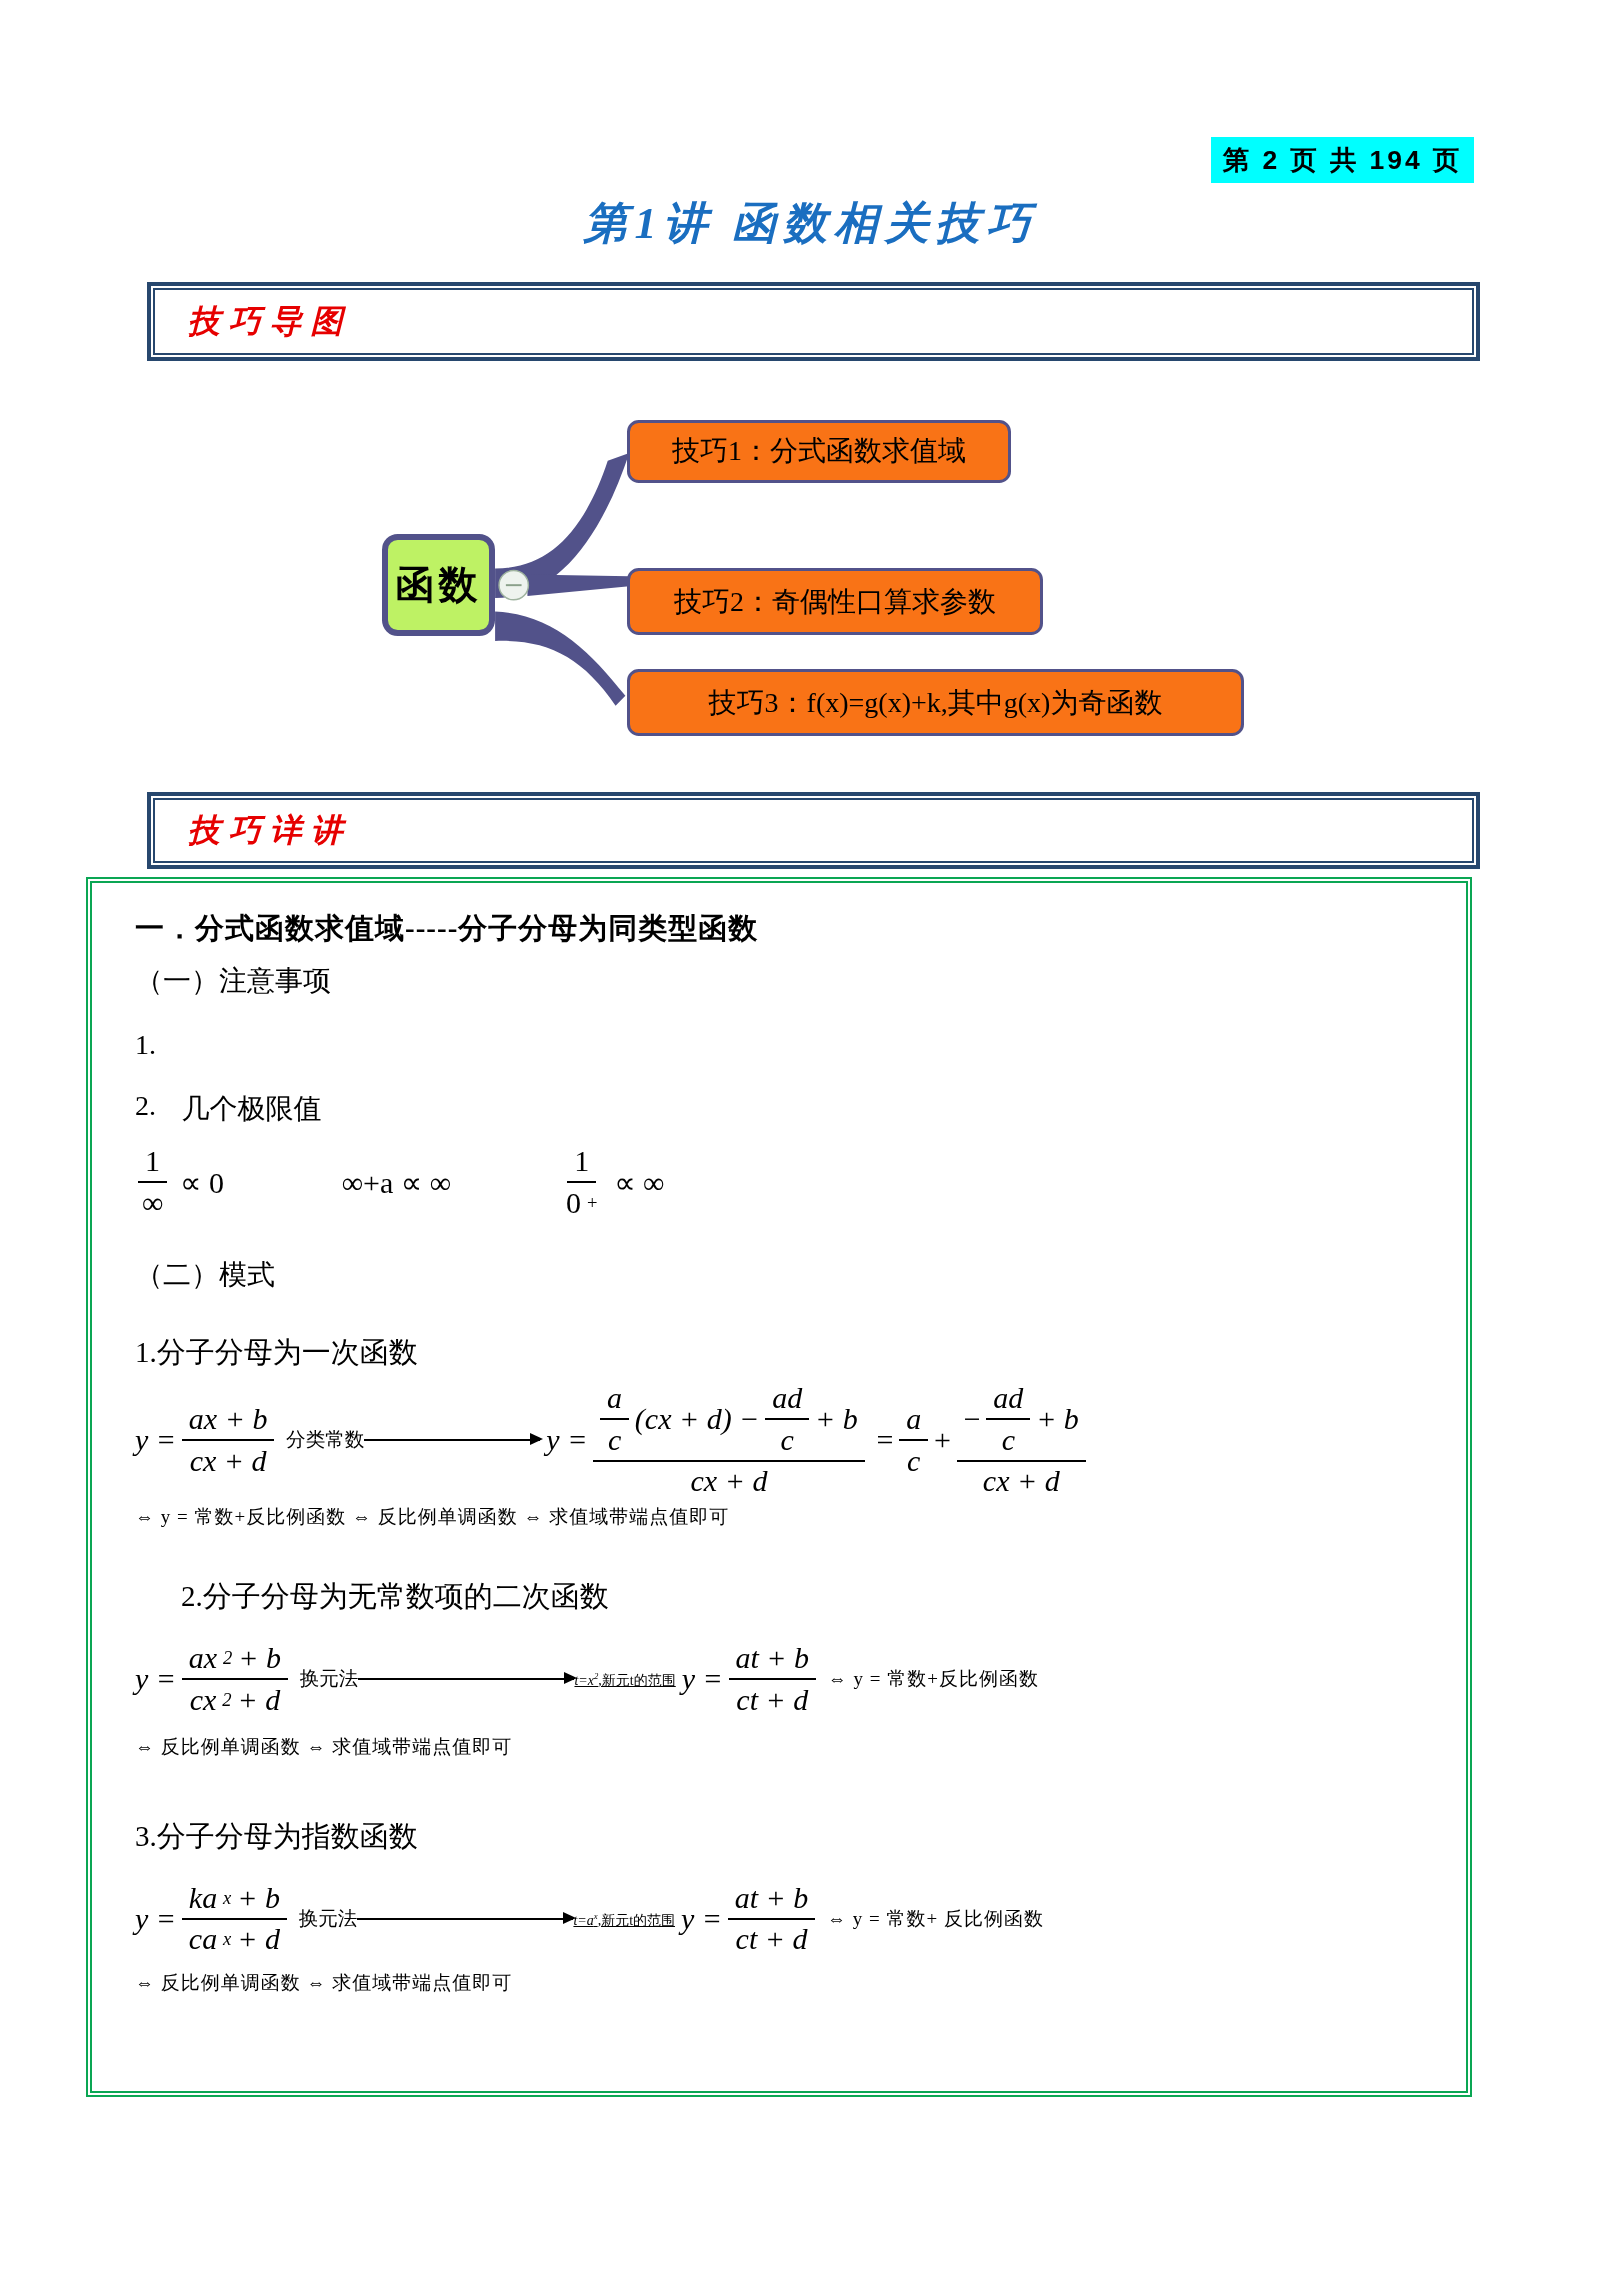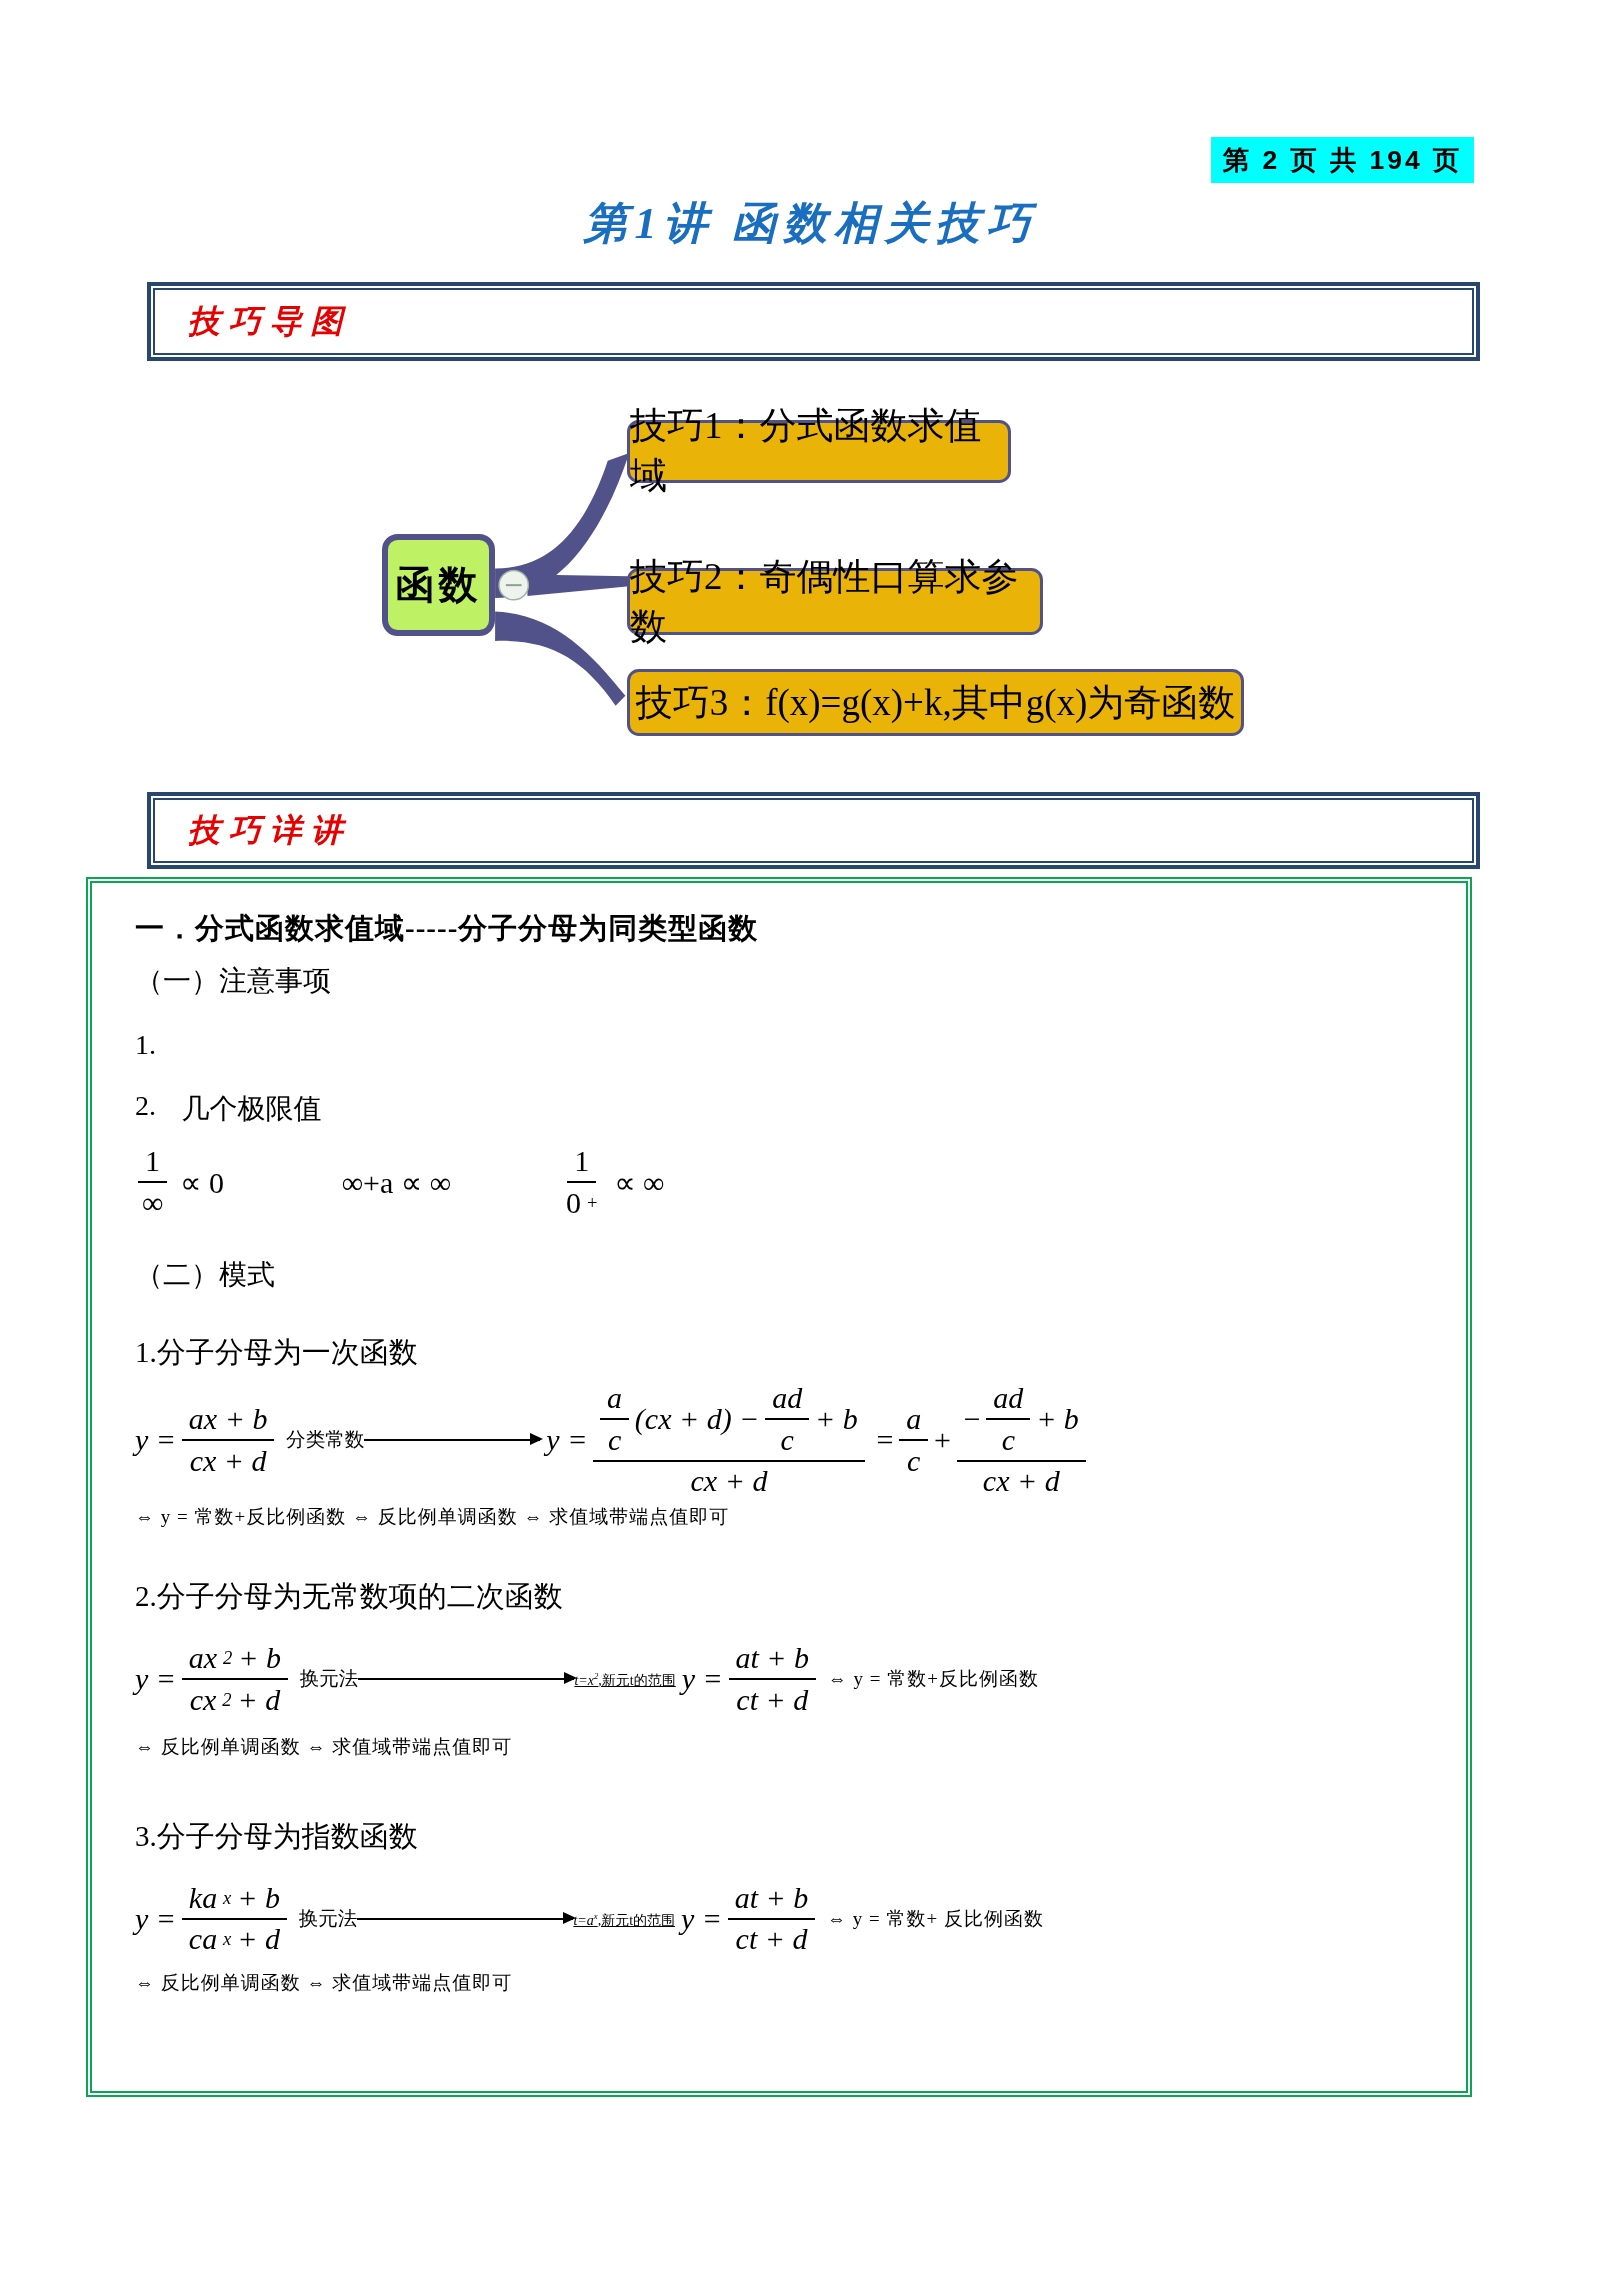--- a/index.html
+++ b/index.html
@@ -23,21 +23,21 @@
   #map-hdr{top:282px;height:71px;}
   #detail-hdr{top:792px;height:69px;}
 
   
   .mindmap{position:absolute;top:402px;left:0;width:1621px;height:382px;}
   .mindmap svg{position:absolute;inset:0;}
   .mm-root{position:absolute;left:382px;top:132px;width:113px;height:102px;box-sizing:border-box;
            border:6.9px solid #52528a;border-radius:15.7px;background:#bef264;display:flex;
            align-items:center;justify-content:center;font-size:39px;font-weight:bold;letter-spacing:3.9px;}
   .mm-branch{position:absolute;box-sizing:border-box;border:3.9px solid #52528a;border-radius:11.8px;
-             background:#eab308;display:flex;align-items:center;justify-content:center;font-size:37px;font-family:Liberation Serif, serif;}
+             background:#f97316;display:flex;align-items:center;justify-content:center;font-size:28px;font-family:Liberation Serif, serif;}
   #mm-b1{left:627px;top:17.6px;width:384px;height:63px;}
   #mm-b2{left:627px;top:142px;width:416px;height:67px;margin-top:24px;}
   #mm-b3{left:627px;top:267px;width:617px;height:67px;}
 
   
   .green-box{position:absolute;top:877px;left:86px;width:1386px;height:1220px;box-sizing:border-box;
              border:2px solid #0aa653;}
   .green-inner{position:absolute;inset:2px;border:2px solid #0aa653;overflow:hidden;}
   .gb-content{padding:25.5px 35px 0 43px;font-size:28px;}
 
@@ -188,21 +188,21 @@
                 <span class="den mi">c</span>
               </span>
               <span class="mi">+ b</span>
             </span>
             <span class="den mi">cx + d</span>
           </span>
         </div>
 
         <div class="conc" style="margin-top:5.9px;">⇔ y = 常数+反比例函数 ⇔ 反比例单调函数 ⇔ 求值域带端点值即可</div>
 
-        <div class="fml-title" style="margin-top:47px;">2.分子分母为无常数项的二次函数</div>
+        <div class="fml-title" style="margin-top:47px;margin-left:46px;">2.分子分母为无常数项的二次函数</div>
 
         <div class="mrow" style="margin-top:23.5px;">
           <span class="mi">y =</span>
           <span class="frac gap6">
             <span class="num mi">
                 <span>ax</span>
                 <sup>2</sup>
                 <span>+ b</span>
               </span>
             <span class="den mi">

